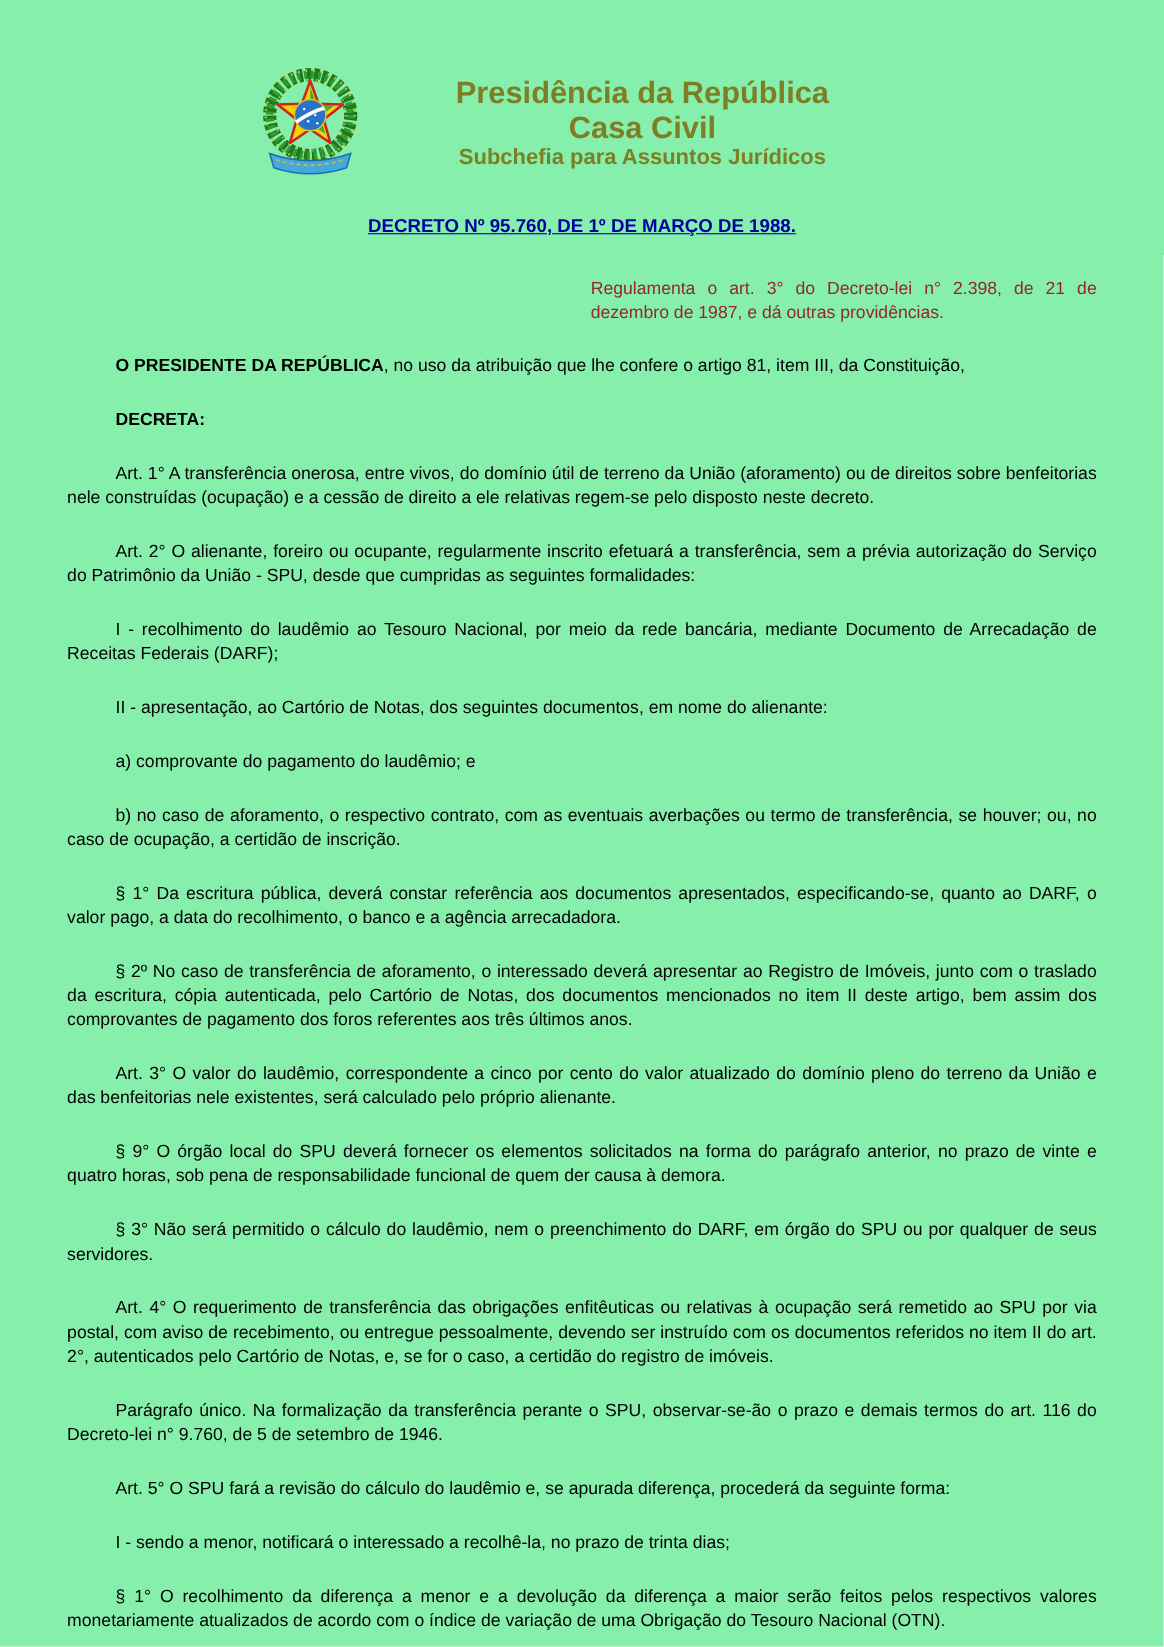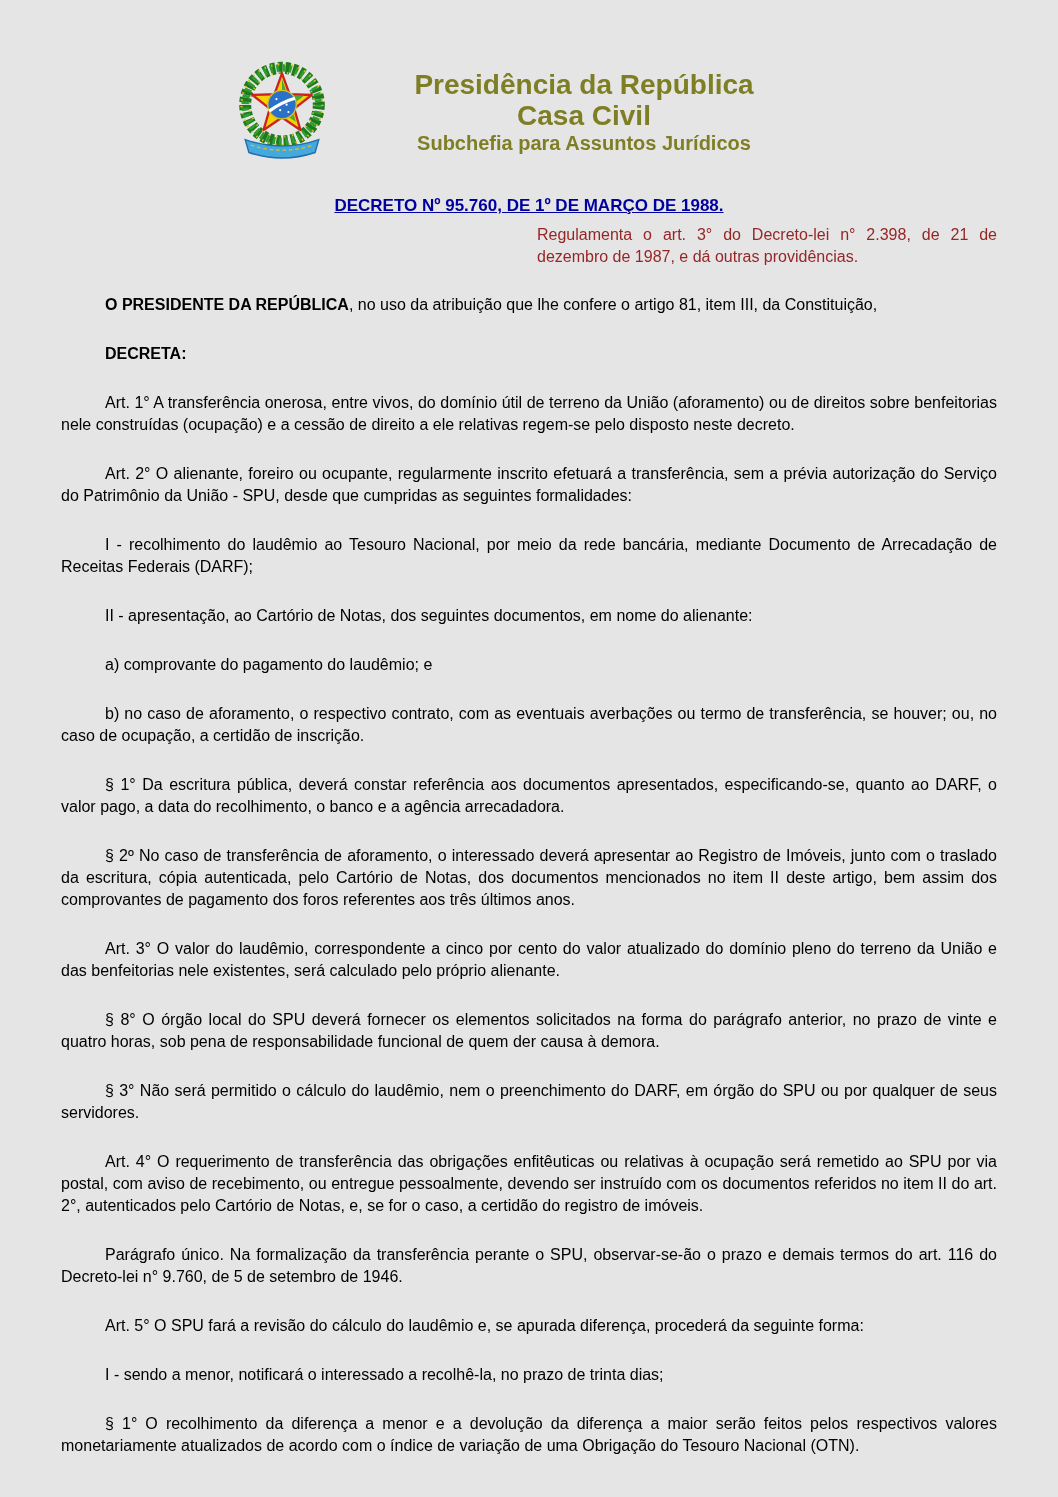--- a/index.html
+++ b/index.html
@@ -1,20 +1,20 @@
 <!DOCTYPE html>
 <html lang="pt-BR"><head>
 <meta charset="utf-8">
 <style>
   html,body { margin:0; padding:0; background:#ffffff; }
   body { font-family:"Liberation Sans", "DejaVu Sans", sans-serif; color:#000000; }
   .page {
     position:relative;
     width:1058px; height:1497px;
-    background:#e5e5e5;
+    background:#86efac;
     overflow:hidden;
   }
   
   .header {
     position:relative;
     left:-34px;
     padding-top:56px;
     display:flex;
     align-items:center;
     justify-content:center;
@@ -31,21 +31,21 @@
     text-align:center;
     font-size:17px;
     font-weight:bold;
     color:#0000a0;
     text-decoration:underline;
   }
   
   .content { padding:0 61px; }
   .ementa {
     width:460px;
-    margin:8px 0 0 auto;
+    margin:36px 0 0 auto;
     color:#962626;
     font-size:16px;
     line-height:22px;
     text-align:justify;
   }
   .para {
     margin:27px 0 0 0;
     font-size:16px;
     line-height:22px;
     text-align:justify;
@@ -103,21 +103,21 @@
 
     <p class="para">Art. 1° A transferência onerosa, entre vivos, do domínio útil de terreno da União (aforamento) ou de direitos sobre benfeitorias nele construídas (ocupação) e a cessão de direito a ele relativas regem-se pelo disposto neste decreto.</p>
     <p class="para">Art. 2° O alienante, foreiro ou ocupante, regularmente inscrito efetuará a transferência, sem a prévia autorização do Serviço do Patrimônio da União - SPU, desde que cumpridas as seguintes formalidades:</p>
     <p class="para">I - recolhimento do laudêmio ao Tesouro Nacional, por meio da rede bancária, mediante Documento de Arrecadação de Receitas Federais (DARF);</p>
     <p class="para">II - apresentação, ao Cartório de Notas, dos seguintes documentos, em nome do alienante:</p>
     <p class="para">a) comprovante do pagamento do laudêmio; e</p>
     <p class="para">b) no caso de aforamento, o respectivo contrato, com as eventuais averbações ou termo de transferência, se houver; ou, no caso de ocupação, a certidão de inscrição.</p>
     <p class="para">§ 1° Da escritura pública, deverá constar referência aos documentos apresentados, especificando-se, quanto ao DARF, o valor pago, a data do recolhimento, o banco e a agência arrecadadora.</p>
     <p class="para">§ 2º No caso de transferência de aforamento, o interessado deverá apresentar ao Registro de Imóveis, junto com o traslado da escritura, cópia autenticada, pelo Cartório de Notas, dos documentos mencionados no item II deste artigo, bem assim dos comprovantes de pagamento dos foros referentes aos três últimos anos.</p>
     <p class="para">Art. 3° O valor do laudêmio, correspondente a cinco por cento do valor atualizado do domínio pleno do terreno da União e das benfeitorias nele existentes, será calculado pelo próprio alienante.</p>
-    <p class="para">§ 8° O órgão local do SPU deverá fornecer os elementos solicitados na forma do parágrafo anterior, no prazo de vinte e quatro horas, sob pena de responsabilidade funcional de quem der causa à demora.</p>
+    <p class="para">§ 9° O órgão local do SPU deverá fornecer os elementos solicitados na forma do parágrafo anterior, no prazo de vinte e quatro horas, sob pena de responsabilidade funcional de quem der causa à demora.</p>
     <p class="para">§ 3° Não será permitido o cálculo do laudêmio, nem o preenchimento do DARF, em órgão do SPU ou por qualquer de seus servidores.</p>
     <p class="para">Art. 4° O requerimento de transferência das obrigações enfitêuticas ou relativas à ocupação será remetido ao SPU por via postal, com aviso de recebimento, ou entregue pessoalmente, devendo ser instruído com os documentos referidos no item II do art. 2°, autenticados pelo Cartório de Notas, e, se for o caso, a certidão do registro de imóveis.</p>
     <p class="para">Parágrafo único. Na formalização da transferência perante o SPU, observar-se-ão o prazo e demais termos do art. 116 do Decreto-lei n° 9.760, de 5 de setembro de 1946.</p>
     <p class="para">Art. 5° O SPU fará a revisão do cálculo do laudêmio e, se apurada diferença, procederá da seguinte forma:</p>
     <p class="para">I - sendo a menor, notificará o interessado a recolhê-la, no prazo de trinta dias;</p>
     <p class="para">§ 1° O recolhimento da diferença a menor e a devolução da diferença a maior serão feitos pelos respectivos valores monetariamente atualizados de acordo com o índice de variação de uma Obrigação do Tesouro Nacional (OTN).</p>
 
   </div>
 </div>
 

